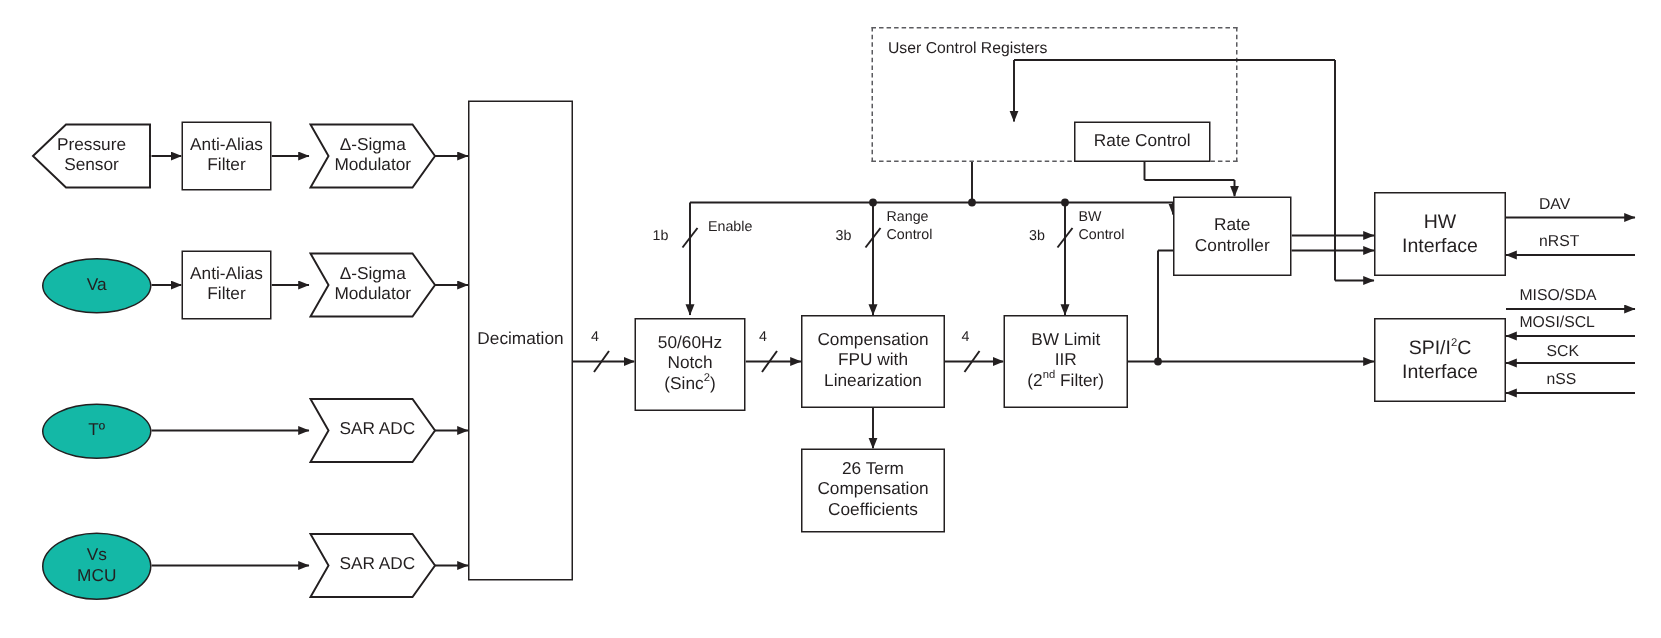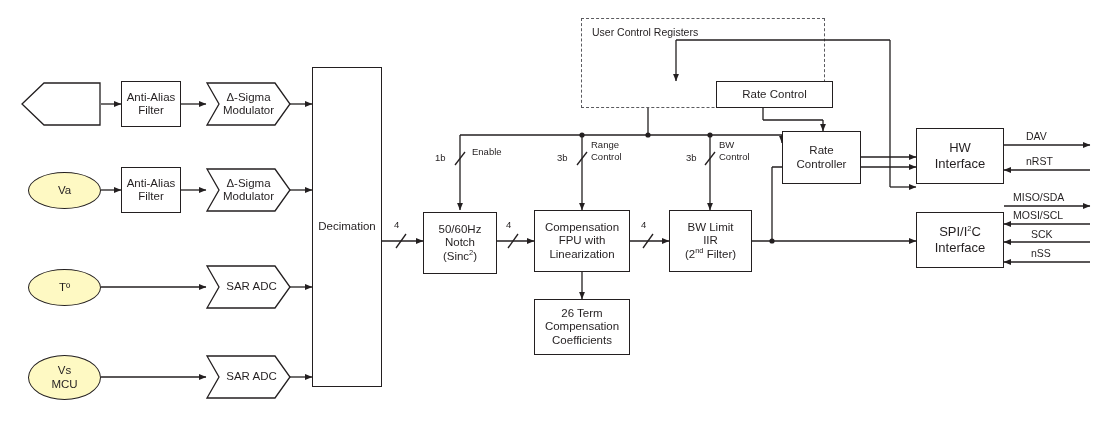--- a/index.html
+++ b/index.html
@@ -28,21 +28,21 @@
     color: #231f20;
     font-size: 11.5px;
     line-height: 13.5px;
     z-index: 3;
   }
   .box .ln { display: block; white-space: nowrap; }
   .ellipse {
     position: absolute;
     box-sizing: border-box;
     border: 1.3px solid #231f20;
-    background: #fef9c3;
+    background: #14b8a6;
     border-radius: 50%;
     display: flex;
     flex-direction: column;
     align-items: center;
     justify-content: center;
     text-align: center;
     color: #231f20;
     font-size: 11.5px;
     line-height: 13.5px;
     z-index: 3;
@@ -189,20 +189,24 @@
       <polygon points="207,83 275,83 290,104 275,125 207,125 219,104"></polygon>
 
       <polygon points="207,169 275,169 290,190 275,211 207,211 219,190"></polygon>
 
       <polygon points="207,266 275,266 290,287 275,308 207,308 219,287"></polygon>
 
       <polygon points="207,356 275,356 290,377 275,398 207,398 219,377"></polygon>
     </g>
   </svg>
 
+  <div class="shape-text" style="left:22px; top:83px; width:78px; height:42px;">
+    <span>Pressure</span>
+    <span>Sensor</span>
+  </div>
   <div class="shape-text" style="left:207px; top:83px; width:83px; height:42px;">
     <span>Δ-Sigma</span>
     <span>Modulator</span>
   </div>
   <div class="shape-text" style="left:207px; top:169px; width:83px; height:42px;">
     <span>Δ-Sigma</span>
     <span>Modulator</span>
   </div>
   <div class="shape-text" style="left:210px; top:266px; width:83px; height:42px;">
     <span>SAR ADC</span>
@@ -255,21 +259,21 @@
 
   <div class="box" style="left:534px; top:299px; width:96px; height:56px;">
     <span class="ln">26 Term</span>
     <span class="ln">Compensation</span>
     <span class="ln">Coefficients</span>
   </div>
 
   <div class="dashed" style="left:581px; top:18px; width:244px; height:90px;"></div>
   <div class="lbl" style="left:592px; top:26px;">User Control Registers</div>
 
-  <div class="box" style="left:716px; top:81px; width:117px; height:27px;">
+  <div class="box" style="left:716px; top:81px; width:91px; height:27px;">
     <span class="ln">Rate Control</span>
   </div>
 
   <div class="box" style="left:782px; top:131px; width:79px; height:53px;">
     <span class="ln">Rate</span>
     <span class="ln">Controller</span>
   </div>
 
   <div class="box" style="left:916px; top:128px; width:88px; height:56px; font-size:13px; line-height:16px;">
     <span class="ln">HW</span>

